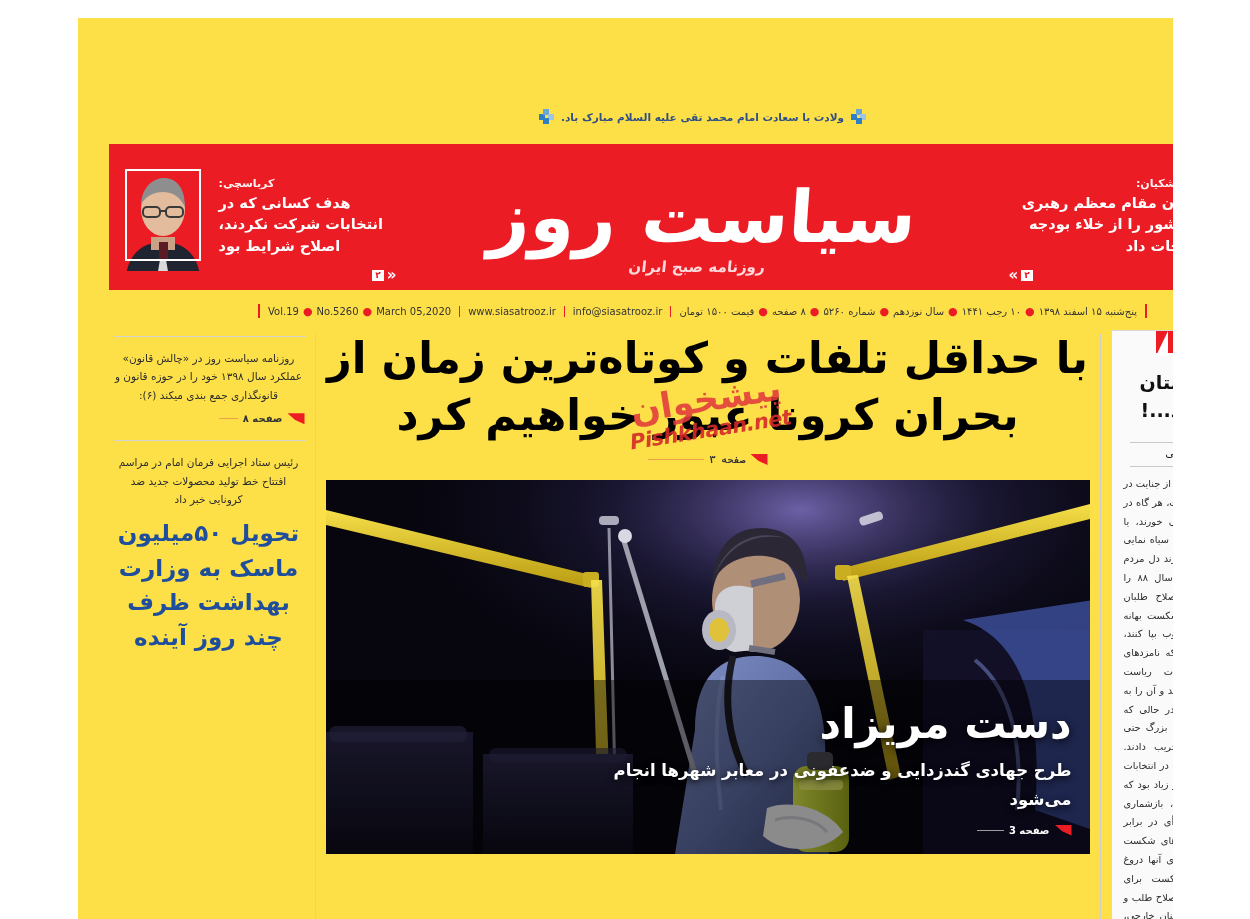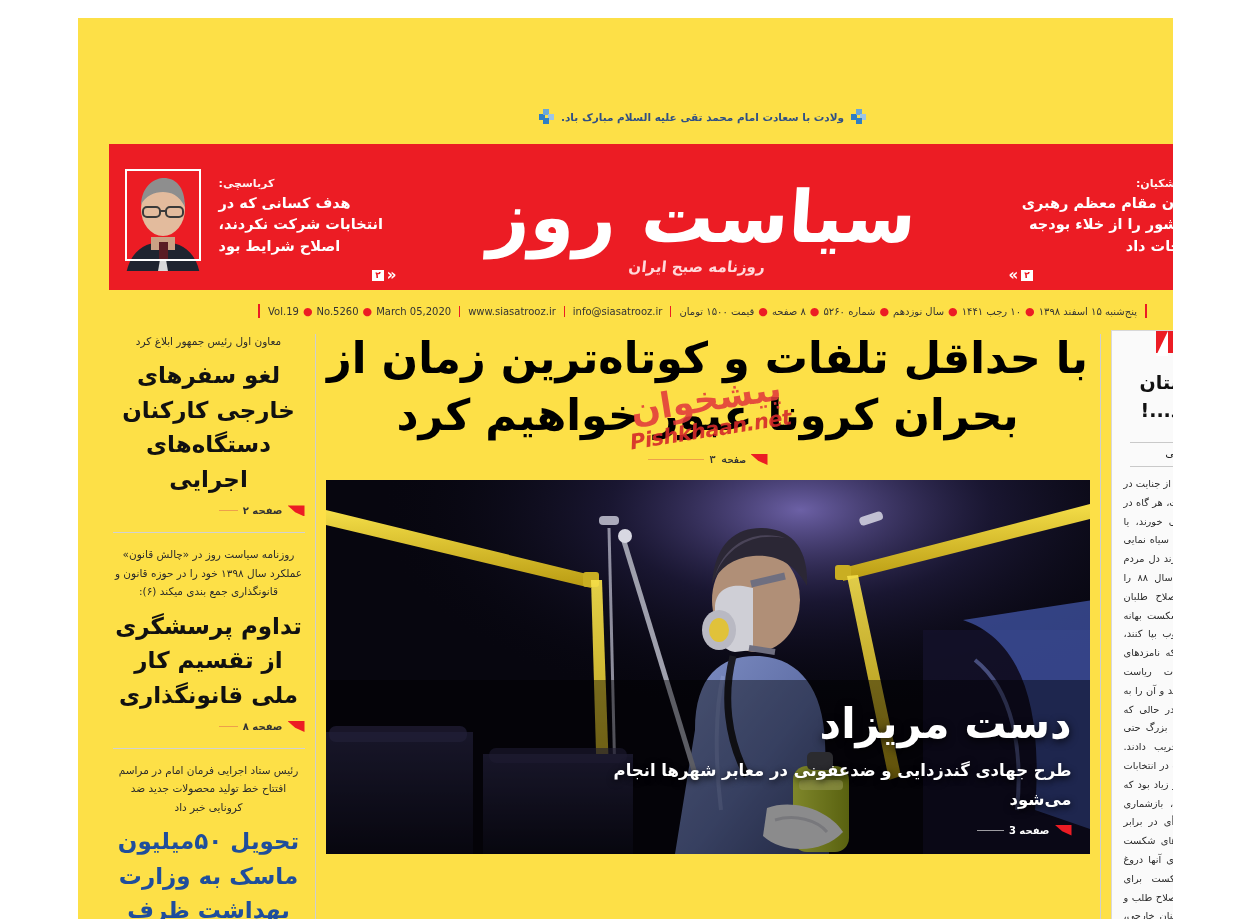--- a/index.html
+++ b/index.html
@@ -447,34 +447,24 @@
             <span class="line"></span>
           </div>
         </div>
       </div>
     </div>
 
     <div class="vrule"></div>
 
     <div class="col-left">
 
-      <div class="news-item">
-        <div class="news-kicker">معاون اول رئیس جمهور ابلاغ کرد</div>
-        <div class="news-head">لغو سفرهای خارجی کارکنان دستگاه‌های اجرایی</div>
-        <div class="pagemark news-pagemark">
-          <span class="flag"></span>
-          <span>صفحه ۲</span>
-          <span class="line"></span>
-        </div>
-      </div>
       <div class="hr-soft"></div>
 
       <div class="news-item">
         <div class="news-kicker">روزنامه سیاست روز در «چالش قانون» عملکرد سال ۱۳۹۸ خود را در حوزه قانون و قانونگذاری جمع بندی میکند (۶):</div>
-        <div class="news-head">تداوم پرسشگری از تقسیم کار ملی قانونگذاری</div>
         <div class="pagemark news-pagemark">
           <span class="flag"></span>
           <span>صفحه ۸</span>
           <span class="line"></span>
         </div>
       </div>
       <div class="hr-soft"></div>
 
       <div class="news-item">
         <div class="news-kicker">رئیس ستاد اجرایی فرمان امام در مراسم افتتاح خط تولید محصولات جدید ضد کرونایی خبر داد</div>

